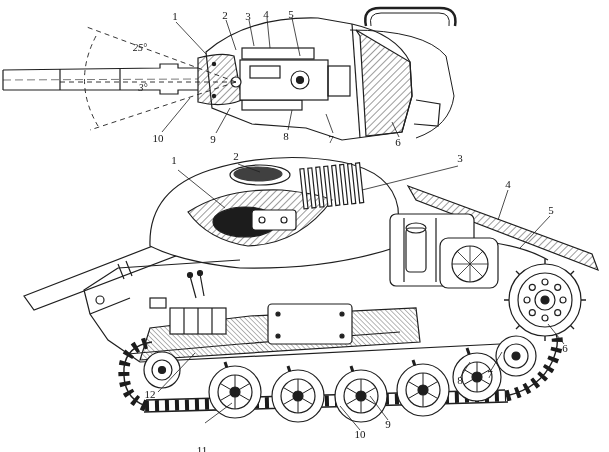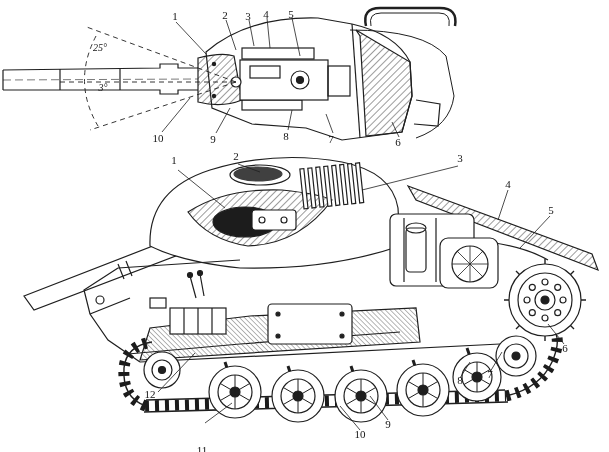--- a/index.html
+++ b/index.html
@@ -15,21 +15,21 @@
   #fig-bottom{top:148px;}
   .co{
     position:absolute;
     transform:translate(-50%,-50%);
     font-size:11px;
     line-height:1;
     color:#141414;
     letter-spacing:0;
     user-select:none;
   }
-  .co.angle{font-size:10px;font-style:italic;}
+  .co.angle{font-size:10px;font-style:italic;margin-left:40px;}
 </style>
 </head>
 <body>
 
 <div class="page">
 
   <svg id="fig-top" class="fig" width="470" height="150" viewBox="0 0 470 150">
     <defs>
       <pattern id="hA" width="5" height="5" patternUnits="userSpaceOnUse" patternTransform="rotate(45)">
         <line x1="0" y1="0" x2="0" y2="5" stroke="#3a3a3a" stroke-width="1"></line>

